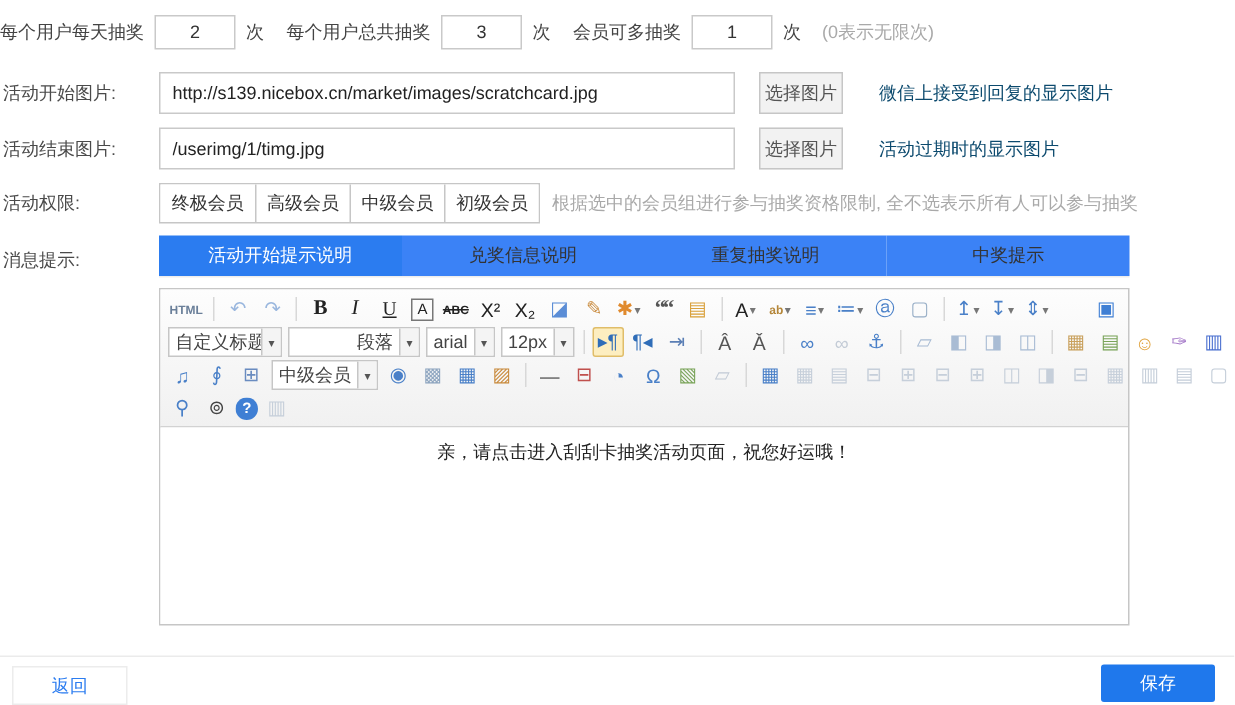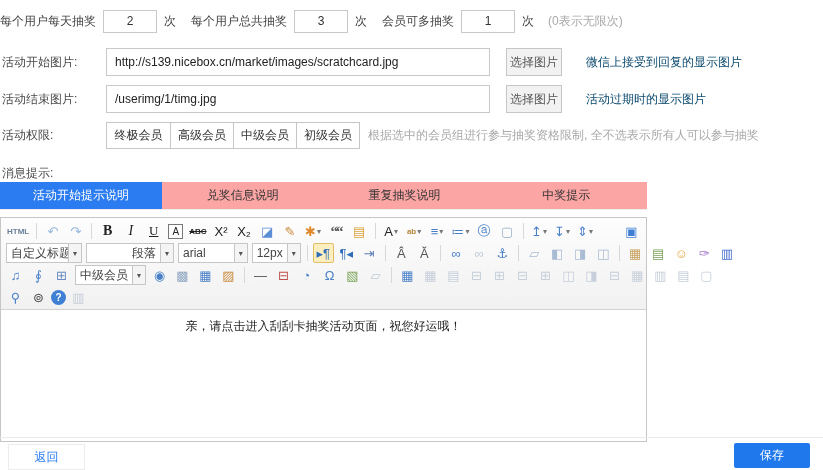--- a/index.html
+++ b/index.html
@@ -47,27 +47,27 @@
   .row-perm { margin-top:9px; }
   .perm-group { display:flex; border:1px solid #c6c6c6; background:#fff; }
   .perm-btn {
     width:63px; height:25px; display:flex; align-items:center; justify-content:center;
     color:#333; border-left:1px solid #c6c6c6; cursor:pointer; background:#fff;
   }
   .perm-btn:first-child { border-left:none; }
   .perm-hint { color:#a9a9a9; margin-left:8px; }
 
   
-  .row-message { margin-top:8px; align-items:flex-start;flex-direction:column; }
+  .row-message { margin-top:8px; align-items:flex-start; }
   .row-message .label { padding-top:8px; }
   .content-col { display:flex; flex-direction:column; }
   .tab-bar { display:flex; width:647px; height:28px; border-bottom:1px solid #ededed; }
   .msg-tab {
     flex:1; display:flex; align-items:center; justify-content:center;
-    background:#fca5a5; color:#333; cursor:pointer; font-size:12px;
+    background:#3b82f6; color:#333; cursor:pointer; font-size:12px;
   }
   .msg-tab.active { background:#2b7cf0; color:#fff; }
 
   .editor { width:647px; border:1px solid #c6c6c6; margin-top:7px; background:#fff; }
   .toolbar { background:linear-gradient(#fdfdfd,#f1f1f1); border-bottom:1px solid #d2d2d2; padding:2px 3px 1px 3px; }
   .tb-row { display:flex; align-items:center; height:22px; }
   .tb-btn {
     min-width:21px; height:20px; display:inline-flex; align-items:center; justify-content:center;
     font-size:13px; border:1px solid transparent; border-radius:2px;
     margin:0 1px; padding:0 1px; cursor:pointer; white-space:nowrap;
@@ -209,21 +209,21 @@
             </div>
           <div class="tb-row">
               <span class="tb-select" style="width: 76px;">
                 <span class="lbl">自定义标题</span>
                 <span class="arr">▾</span>
               </span>
               <span class="tb-select" style="width: 92px; padding-left: 41px;">
                 <span class="lbl">段落</span>
                 <span class="arr">▾</span>
               </span>
-              <span class="tb-select" style="width: 80px; gap: 24px;">
+              <span class="tb-select" style="width: 80px;">
                 <span class="lbl">arial</span>
                 <span class="arr">▾</span>
               </span>
               <span class="tb-select" style="width: 80px;">
                 <span class="lbl">12px</span>
                 <span class="arr">▾</span>
               </span>
               <span class="tb-sep"></span>
               <span class="tb-btn active" style="color: rgb(47, 109, 184);">▸¶</span>
               <span class="tb-btn" style="color: rgb(47, 109, 184);">¶◂</span>

